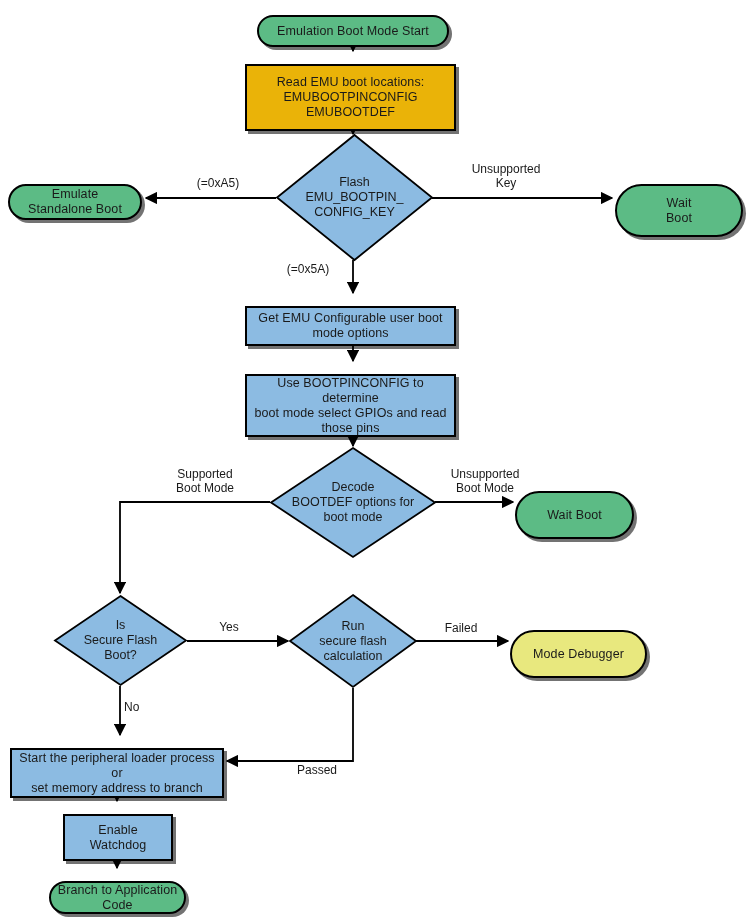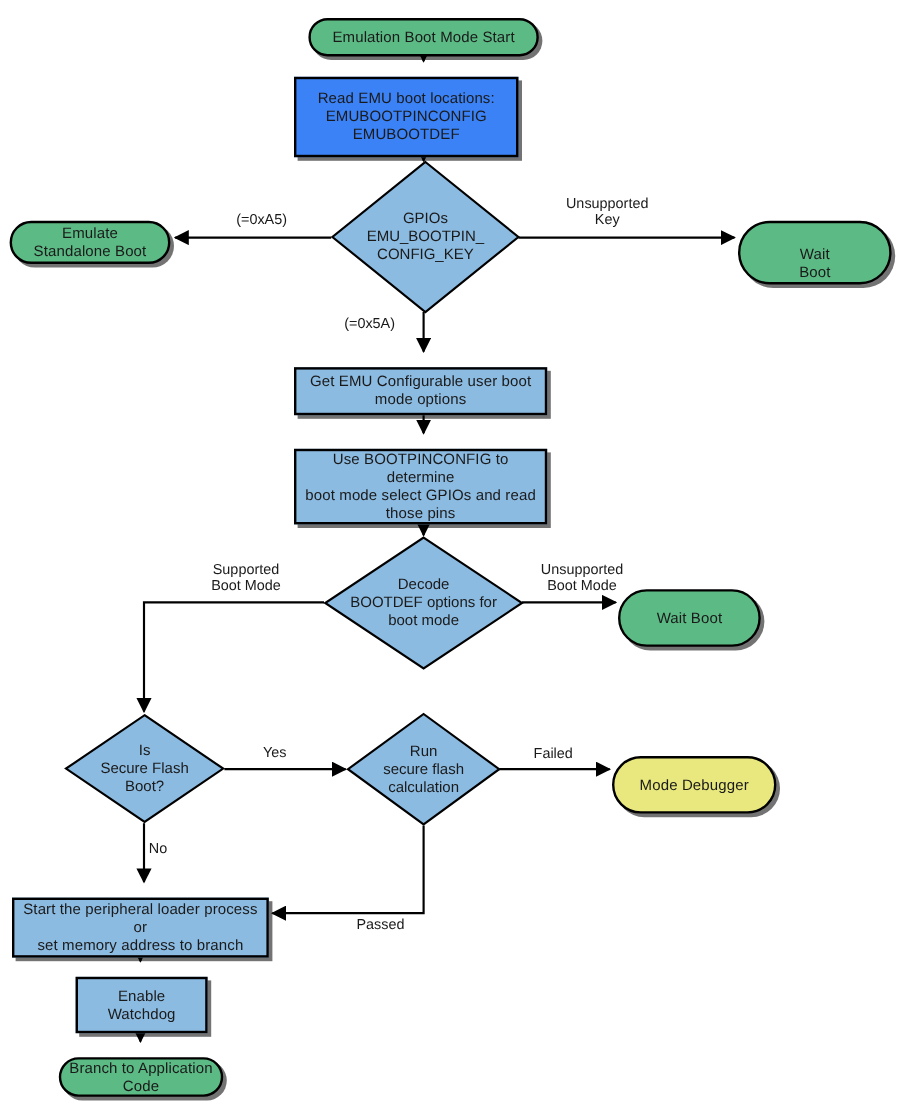--- a/index.html
+++ b/index.html
@@ -129,41 +129,41 @@
       <path d="M 117 786 L 117 801"></path>
 
       <path d="M 117 849 L 117 868"></path>
     </g>
   </svg>
 
   <div class="node term" style="left:257px; top:3px; width:192px; height:32px; background:#5cbb85;">
     <span class="lbl">Emulation Boot Mode Start</span>
   </div>
 
-  <div class="node proc" style="left:245px; top:52px; width:187px; height:67px; background:#3b82f6;">
+  <div class="node proc" style="left:245px; top:52px; width:211px; height:67px; background:#eab308;">
     <span class="lbl">Read EMU boot locations:
 EMUBOOTPINCONFIG
 EMUBOOTDEF</span>
   </div>
 
   <div class="diamond-wrap" style="left:276px; top:134px; width:157px; height:127px;">
     <svg width="157" height="127" viewBox="0 0 157 127" xmlns="http://www.w3.org/2000/svg">
       <polygon points="78.5,1 156,63.5 78.5,126 1,63.5" fill="#8cbbe2" stroke="#000000" stroke-width="1.8"></polygon>
     </svg>
-    <div class="dlabel">GPIOs
+    <div class="dlabel">Flash
 EMU_BOOTPIN_
 CONFIG_KEY</div>
   </div>
 
   <div class="node term" style="left:8px; top:172px; width:134px; height:36px; background:#5cbb85;">
     <span class="lbl">Emulate
 Standalone Boot</span>
   </div>
 
-  <div class="node term" style="left:615px; top:172px; width:128px; height:53px; background:#5cbb85;align-items:flex-end;">
+  <div class="node term" style="left:615px; top:172px; width:128px; height:53px; background:#5cbb85;">
     <span class="lbl">Wait
 Boot</span>
   </div>
 
   <div class="node proc" style="left:245px; top:294px; width:211px; height:40px; background:#8cbbe2;">
     <span class="lbl">Get EMU Configurable user boot
 mode options</span>
   </div>
 
   <div class="node proc" style="left:245px; top:362px; width:211px; height:63px; background:#8cbbe2;">

